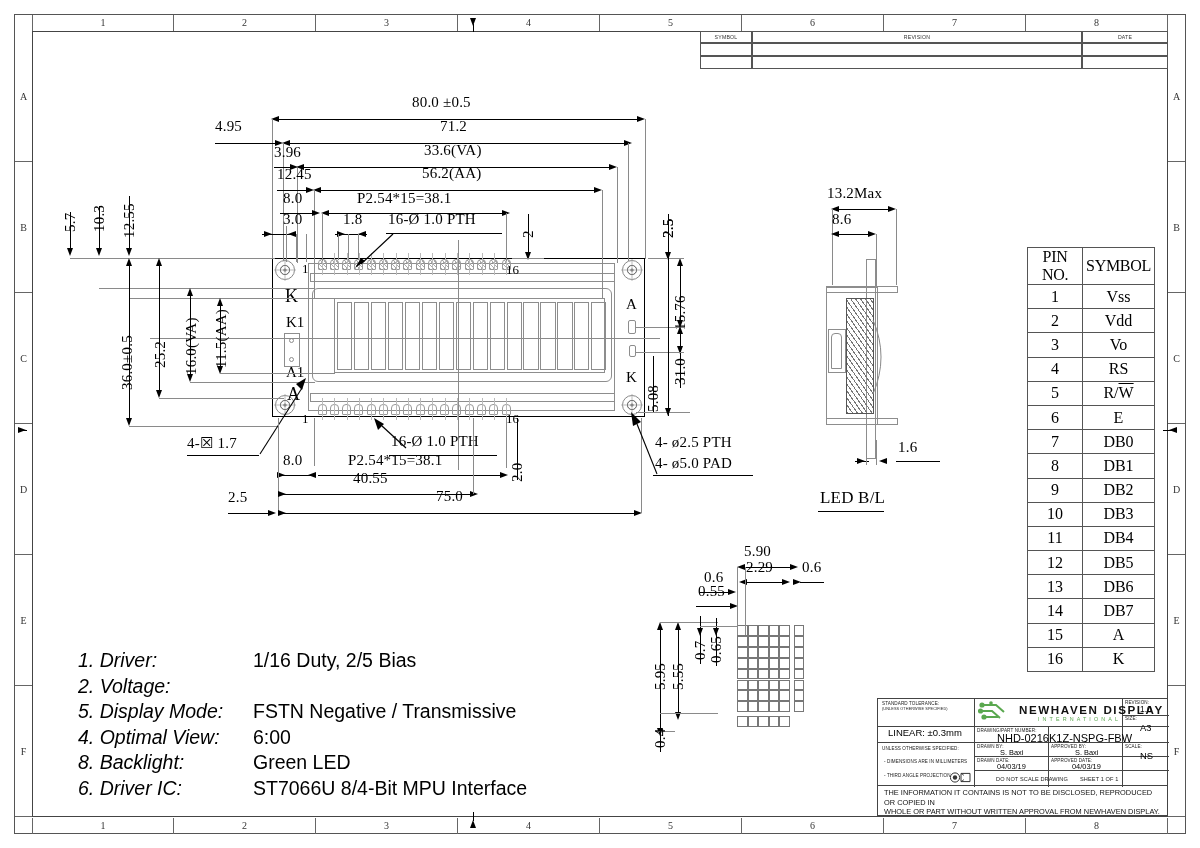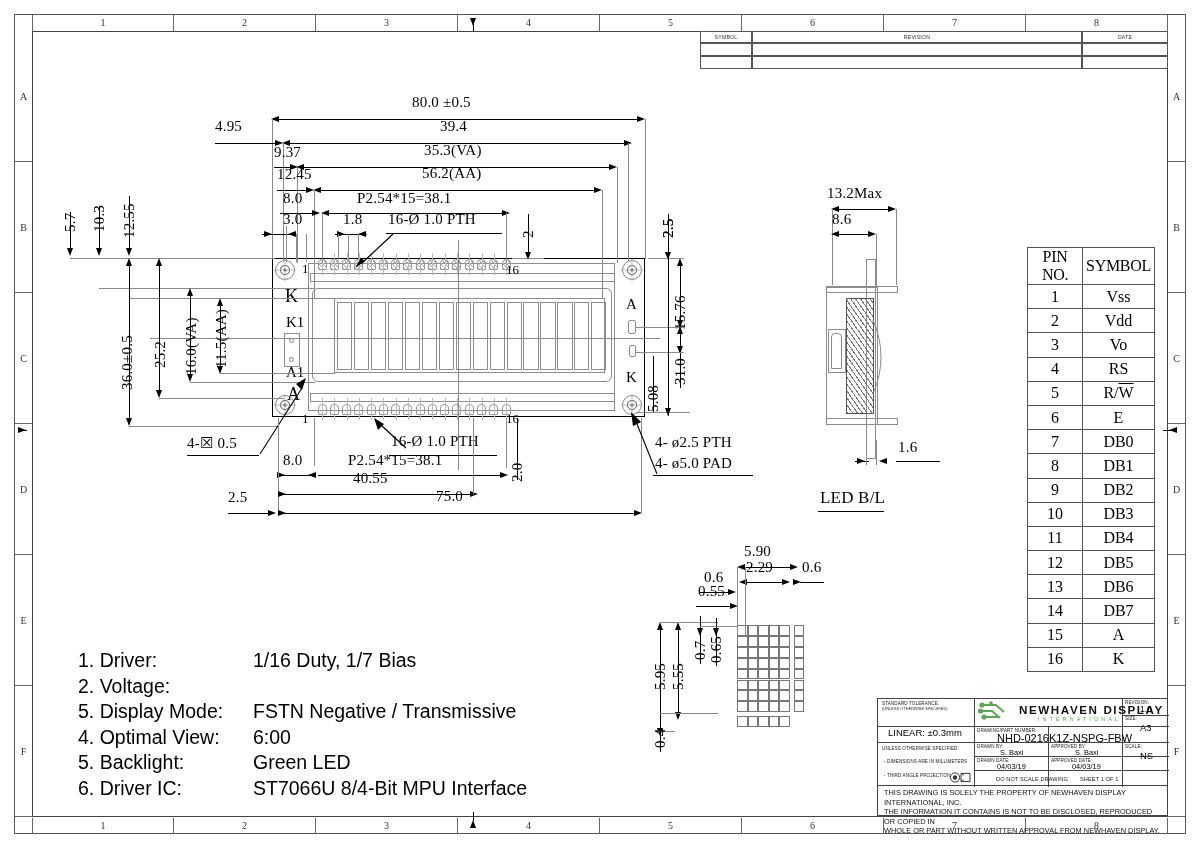--- a/index.html
+++ b/index.html
@@ -35,21 +35,21 @@
   #pin-table{left:1027px;top:247px;width:128px;border-collapse:collapse;
              font-family:"Liberation Serif",serif;}
   #pin-table td,#pin-table th{border:1px solid #555;text-align:center;padding:0;height:23.2px;font-weight:normal;}
   #pin-table th{font-size:16px;letter-spacing:-.3px;}
   #pin-table td{font-size:16px;}
   #pin-table td.num{width:54px;}
   .ovl{text-decoration:overline;}
   
   #specs{left:78px;top:648px;font-family:"Liberation Sans",sans-serif;font-size:19.5px;line-height:25.6px;}
   #specs .row{display:flex;}
-  #specs .k{width:175px;}
+  #specs .k{width:175px;font-style:italic;}
   
   #title-block{left:877px;top:698px;width:291px;height:118px;
                border:1px solid #444;box-sizing:border-box;font-family:"Liberation Sans",sans-serif;}
   .tb-cell{position:absolute;box-sizing:border-box;}
   .tb-lbl{font-size:4.6px;letter-spacing:.1px;color:#222;}
   .tb-sep{position:absolute;background:#444;}
   #disclaimer{position:absolute;left:0;bottom:0;width:100%;height:30px;border-top:1px solid #444;
               box-sizing:border-box;font-size:7.4px;line-height:9.6px;padding:2px 4px 0 6px;color:#111;}
   
   #rev-table{left:700px;top:31px;width:468px;height:38px;font-family:"Liberation Sans",sans-serif;}
@@ -284,39 +284,39 @@
 <div class="lbl" style="left:302px;top:411px;font-size:13px;">1</div>
 <div class="lbl" style="left:506px;top:411px;font-size:13px;">16</div>
 
 <div class="dim" style="left:412px;top:94px;">80.0 ±0.5</div>
 <div class="hl" style="left:276px;top:119px;width:365px;"></div>
 <div class="arrL" style="left:271px;top:115.8px;"></div>
 <div class="arrR" style="left:637px;top:115.8px;"></div>
 <div class="vl-t" style="left:272px;top:119px;height:140px;"></div>
 <div class="vl-t" style="left:645px;top:119px;height:140px;"></div>
 
-<div class="dim" style="left:440px;top:118px;">39.4</div>
+<div class="dim" style="left:440px;top:118px;">71.2</div>
 <div class="hl" style="left:287px;top:143px;width:341px;"></div>
 <div class="arrL" style="left:282px;top:139.8px;"></div>
 <div class="arrR" style="left:624px;top:139.8px;"></div>
 <div class="vl-t" style="left:283px;top:143px;height:118px;"></div>
 <div class="vl-t" style="left:628px;top:143px;height:118px;"></div>
 
 <div class="dim" style="left:215px;top:118px;">4.95</div>
 <div class="hl" style="left:215px;top:143px;width:64px;"></div>
 <div class="arrR" style="left:275px;top:139.8px;"></div>
 
-<div class="dim" style="left:424px;top:142px;">35.3(VA)</div>
+<div class="dim" style="left:424px;top:142px;">33.6(VA)</div>
 <div class="hl" style="left:301px;top:167px;width:312px;"></div>
 <div class="arrL" style="left:296px;top:163.8px;"></div>
 <div class="arrR" style="left:609px;top:163.8px;"></div>
 <div class="vl-t" style="left:297px;top:167px;height:96px;"></div>
 <div class="vl-t" style="left:617px;top:167px;height:96px;"></div>
 
-<div class="dim" style="left:274px;top:144px;">9.37</div>
+<div class="dim" style="left:274px;top:144px;">3.96</div>
 <div class="hl" style="left:274px;top:167px;width:20px;"></div>
 <div class="arrR" style="left:290px;top:163.8px;"></div>
 
 <div class="dim" style="left:422px;top:165px;">56.2(AA)</div>
 <div class="hl" style="left:318px;top:190px;width:280px;"></div>
 <div class="arrL" style="left:313px;top:186.8px;"></div>
 <div class="arrR" style="left:594px;top:186.8px;"></div>
 <div class="vl-t" style="left:314px;top:190px;height:108px;"></div>
 <div class="vl-t" style="left:602px;top:190px;height:108px;"></div>
 
@@ -424,21 +424,21 @@
 <div class="arrD" style="left:676.8px;top:346px;"></div>
 <div class="hl-t" style="left:636px;top:352px;width:48px;"></div>
 
 <div class="dimv" style="left:645px;top:412px;">5.08</div>
 <div class="vl" style="left:653px;top:356px;height:56px;"></div>
 <div class="hl-t" style="left:636px;top:412px;width:54px;"></div>
 
 <div class="vl" style="left:668px;top:256px;height:160px;"></div>
 <div class="arrD" style="left:664.8px;top:408px;"></div>
 
-<div class="dim" style="left:187px;top:434px;">4-☒ 0.5</div>
+<div class="dim" style="left:187px;top:434px;">4-☒ 1.7</div>
 <div class="hl" style="left:187px;top:455px;width:72px;"></div>
 <div class="abs" style="left:258px;top:378px;">
   <svg width="48" height="78" viewBox="0 0 48 78">
       <line x1="2" y1="76" x2="44" y2="10" stroke="#000" stroke-width="1.1"></line>
       <polygon points="48,0 38,6 44,12" fill="#000"></polygon>
     </svg>
 </div>
 
 <div class="dim" style="left:283px;top:452px;">8.0</div>
 <div class="hl" style="left:280px;top:475px;width:36px;"></div>
@@ -708,35 +708,35 @@
       <tr>
         <td class="num">16</td>
         <td>K</td>
       </tr>
     </tbody>
 </table>
 
 <div id="specs" class="abs">
     <div class="row">
       <div class="k">1. Driver:</div>
-      <div>1/16 Duty, 1/7 Bias</div>
+      <div>1/16 Duty, 2/5 Bias</div>
     </div>
     <div class="row">
       <div class="k">2. Voltage:</div>
     </div>
     <div class="row">
       <div class="k">5. Display Mode:</div>
       <div>FSTN Negative / Transmissive</div>
     </div>
     <div class="row">
       <div class="k">4. Optimal View:</div>
       <div>6:00</div>
     </div>
     <div class="row">
-      <div class="k">5. Backlight:</div>
+      <div class="k">8. Backlight:</div>
       <div>Green LED</div>
     </div>
     <div class="row">
       <div class="k">6. Driver IC:</div>
       <div>ST7066U 8/4-Bit MPU Interface</div>
     </div>
   </div>
 
 <div class="abs" id="title-block">
 
@@ -801,17 +801,16 @@
   <div class="tb-cell tb-lbl" style="left:202px;top:77px;font-size:5.6px;">SHEET 1 OF 1</div>
 
   <div class="tb-cell tb-lbl" style="left:247px;top:1px;">REVISION:</div>
   <div class="tb-cell" style="left:262px;top:5px;font-size:8.4px;">1.0</div>
   <div class="tb-cell tb-lbl" style="left:247px;top:17px;">SIZE:</div>
   <div class="tb-cell" style="left:262px;top:23px;font-size:9.4px;">A3</div>
   <div class="tb-cell tb-lbl" style="left:247px;top:45px;">SCALE:</div>
   <div class="tb-cell" style="left:262px;top:51px;font-size:9.4px;">NS</div>
 
   <div id="disclaimer">
-      <div>THIS DRAWING IS SOLELY THE PROPERTY OF NEWHAVEN DISPLAY INTERNATIONAL, INC.</div>
       <div>THE INFORMATION IT CONTAINS IS NOT TO BE DISCLOSED, REPRODUCED OR COPIED IN</div>
       <div>WHOLE OR PART WITHOUT WRITTEN APPROVAL FROM NEWHAVEN DISPLAY.</div>
     </div>
 </div>
 
 </body></html>

